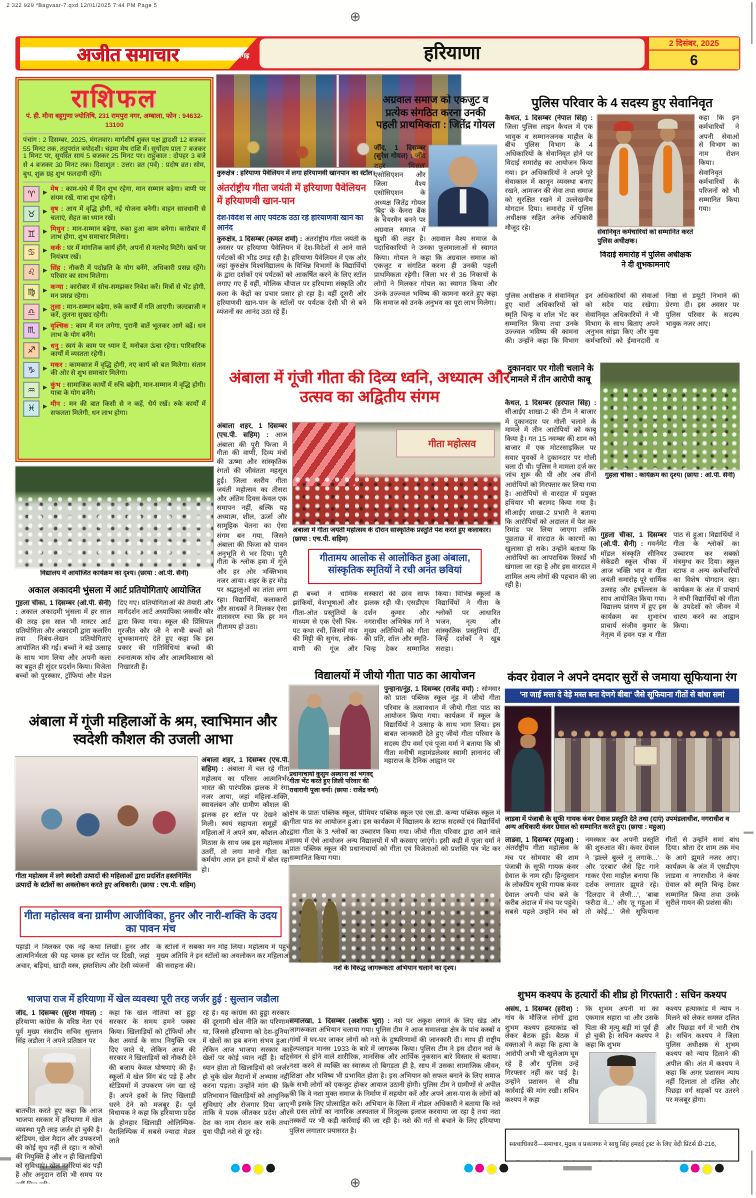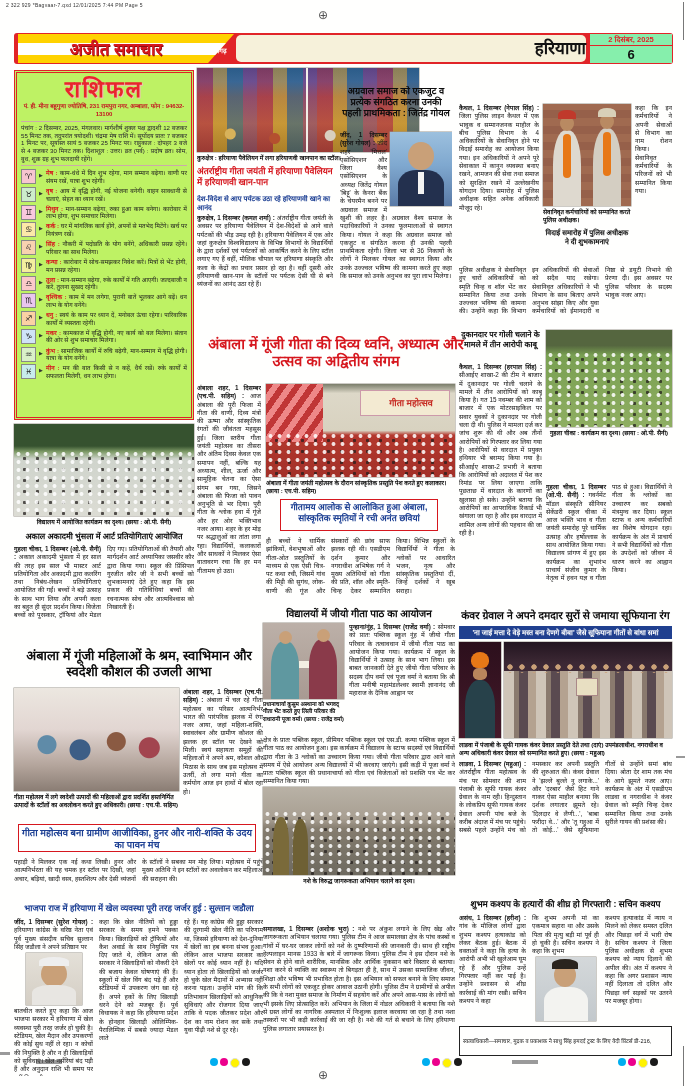--- a/index.html
+++ b/index.html
@@ -56,24 +56,24 @@
   <div class="abs" style="left:618px;top:1058px;">
     <span class="dot" style="background:#00aeef"></span><span class="dot" style="background:#ec008c"></span><span class="dot" style="background:#fff200;border:.5px solid #ddd"></span><span class="dot" style="background:#1a1a1a"></span>
   </div>
 
   <div class="abs" style="left:14px;top:33px;width:659px;height:31px;background:#e12428;border-radius:3px;">
     <div class="abs" style="left:4px;top:1px;width:216px;height:29px;background:#ffd200;clip-path:polygon(0 0,100% 0,88% 100%,0 100%);">
       <div class="abs" style="left:0;top:9px;width:100%;height:12px;background:#fff;"></div>
       <div class="abs ctr" style="left:0;top:3px;width:196px;font-size:17px;font-weight:bold;color:#d6171e;text-shadow:.6px .6px 0 #8a0d12;">अजीत समाचार</div>
     </div>
     <div class="abs" style="left:196px;top:13px;font-size:6.5px;font-weight:bold;color:#fff;">चंडीगढ़</div>
-    <div class="abs ctr" style="left:222px;top:2px;width:350px;height:27px;background:#f6f1da;border-radius:5px;text-align:right;">
+    <div class="abs ctr" style="left:222px;top:2px;width:350px;height:27px;background:#f6f1da;border-radius:5px;">
       <span style="font-size:17px;font-weight:bold;color:#121212;line-height:27px;">हरियाणा</span>
     </div>
-    <div class="abs" style="left:576px;top:1px;width:82px;height:29px;background:#86efac;">
+    <div class="abs" style="left:576px;top:1px;width:82px;height:29px;background:#fde047;">
       <div class="ctr" style="font-size:7.5px;font-weight:bold;color:#e12428;border-bottom:1px solid #e12428;line-height:11px;">2 दिसंबर, 2025</div>
       <div class="ctr" style="font-size:13px;font-weight:bold;color:#111;line-height:17px;">6</div>
     </div>
   </div>
 
   <div class="abs" style="left:14px;top:70px;width:180px;height:350px;border:3px double #e02228;background:#bef264;padding:3px 4px;box-sizing:border-box;">
     <div class="ctr" style="font-size:23px;font-weight:900;color:#e8262d;letter-spacing:2px;line-height:26px;text-shadow:1px 1px 0 #f6b9bb;">राशिफल</div>
     <div class="ctr" style="font-size:6px;font-weight:bold;color:#c41420;line-height:1.3;margin:1px 0 2px;">पं. ही. मीना बहूगुणा ज्योतिषि, 231 रामपुरा नगर, अम्बाला, फोन : 94632-13100</div>
     <div style="font-size:6.1px;line-height:1.3;text-align:justify;color:#23232b;border-top:.5px solid #caa;border-bottom:.5px solid #caa;padding:2px 0;margin-bottom:3px;">पंचांग : 2 दिसम्बर, 2025, मंगलवार। मार्गशीर्ष शुक्ल पक्ष द्वादशी 12 बजकर 55 मिनट तक, तदुपरांत त्रयोदशी। चंद्रमा मेष राशि में। सूर्योदय प्रातः 7 बजकर 1 मिनट पर, सूर्यास्त सायं 5 बजकर 25 मिनट पर। राहुकाल : दोपहर 3 बजे से 4 बजकर 30 मिनट तक। दिशाशूल : उत्तर। व्रत (पर्व) : प्रदोष व्रत। सोम, बुध, शुक्र ग्रह शुभ फलदायी रहेंगे।</div>
     <div>
@@ -237,20 +237,21 @@
   <div class="photo" style="left:263px;top:787px;width:192px;height:88px;background:linear-gradient(180deg,#b9b2a6 0%,#a89f92 36%,#847c6e 48%,#6e6a60 100%);">
     <div class="crowd" style="top:26%;"></div>
     <div class="figure" style="left:10px;top:30px;width:16px;height:58px;background:#7a6a3a;"></div>
     <div class="figure" style="left:30px;top:32px;width:15px;height:56px;background:#6e6034;"></div>
   </div>
   <div class="cap" style="left:263px;top:877px;width:192px;height:9px;text-align:center;">नशे के विरुद्ध जागरूकता अभियान चलाने का दृश्य।</div>
   <div class="bt" style="left:263px;top:925px;width:192px;height:158px;">
     <span class="dl">समालखा, 1 दिसम्बर (अशोक भुरा) :</span> <span>नशे पर अंकुश लगाने के लिए खेड़ और जागरूकता अभियान चलाया गया। पुलिस टीम ने आज समालखा क्षेत्र के पांच कस्बों व गांवों में घर-घर जाकर लोगों को नशे के दुष्परिणामों की जानकारी दी। साथ ही राष्ट्रीय हेल्पलाइन मानस 1933 के बारे में जागरूक किया। पुलिस टीम ने इस दौरान नशे के सेवन से होने वाले शारीरिक, मानसिक और आर्थिक नुकसान बारे विस्तार से बताया। नशा करने से व्यक्ति का स्वास्थ्य तो बिगड़ता ही है, साथ में उसका सामाजिक जीवन, शिक्षा और भविष्य भी प्रभावित होता है। इस अभियान को सफल बनाने के लिए समाज के सभी लोगों को एकजुट होकर आवाज उठानी होगी। पुलिस टीम ने ग्रामीणों से अपील की कि वे नशा मुक्त समाज के निर्माण में सहयोग करें और अपने आस-पास के लोगों को भी इसके लिए प्रोत्साहित करें। अभियान के जिला में नोडल अधिकारी ने बताया कि नशे से ग्रस्त लोगों का नागरिक अस्पताल में निःशुल्क इलाज करवाया जा रहा है तथा नशा तस्करों पर भी कड़ी कार्रवाई की जा रही है। नशे की गर्त से बचाने के लिए हरियाणा पुलिस लगातार प्रयासरत है।</span>
   </div>
 
+  <div class="h-blk ctr" style="left:459px;top:85px;width:213px;height:16px;font-size:11.5px;white-space:nowrap;">पुलिस परिवार के 4 सदस्य हुए सेवानिवृत</div>
   <div class="bt" style="left:459px;top:104px;width:80px;height:160px;">
     <span class="dl">कैथल, 1 दिसम्बर (नेपाल सिंह) :</span> <span>जिला पुलिस लाइन कैथल में एक भावुक व सम्मानजनक माहौल के बीच पुलिस विभाग के 4 अधिकारियों के सेवानिवृत होने पर विदाई समारोह का आयोजन किया गया। इन अधिकारियों ने अपने पूरे सेवाकाल में कानून व्यवस्था बनाए रखने, आमजन की सेवा तथा समाज को सुरक्षित रखने में उल्लेखनीय योगदान दिया। समारोह में पुलिस अधीक्षक सहित अनेक अधिकारी मौजूद रहे।</span>
   </div>
   <div class="photo" style="left:543px;top:104px;width:88px;height:102px;background:repeating-linear-gradient(0deg,#a06a50 0 8px,#96604a 8px 16px);">
     <div class="figure" style="left:10px;top:26px;width:28px;height:76px;background:#ded9cf;"></div>
     <div class="abs" style="left:17px;top:12px;width:14px;height:15px;border-radius:50%;background:#b98a62;"></div>
     <div class="abs" style="left:15px;top:6px;width:18px;height:9px;border-radius:50% 50% 0 0;background:#c0392b;"></div>
     <div class="abs" style="left:20px;top:30px;width:8px;height:44px;background:#e77817;border-radius:4px;"></div>
     <div class="figure" style="left:50px;top:24px;width:28px;height:78px;background:#d4cec2;"></div>
     <div class="abs" style="left:57px;top:10px;width:14px;height:15px;border-radius:50%;background:#b98a62;"></div>

